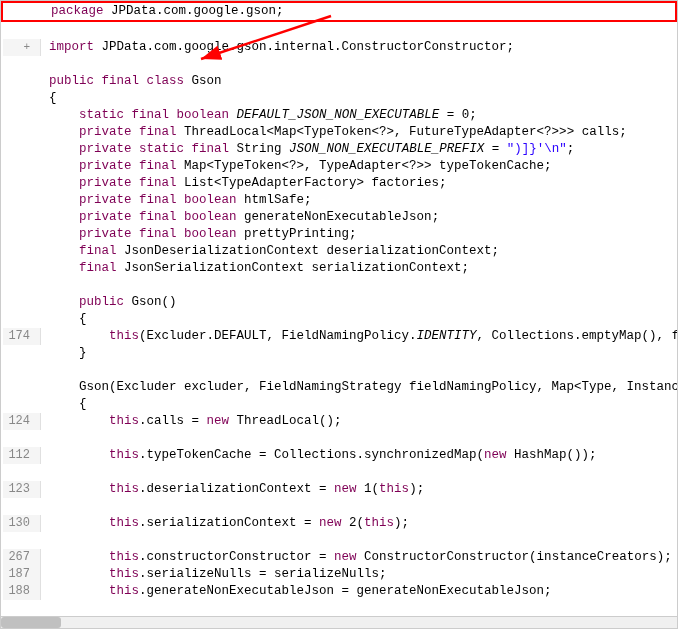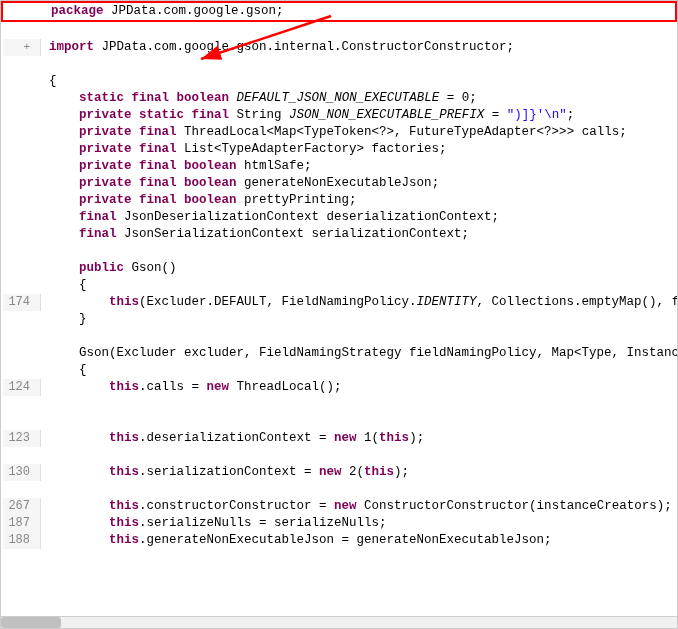--- a/index.html
+++ b/index.html
@@ -41,21 +41,21 @@
       font-size: 12px;
       user-select: none;
       background: #f5f5f5;
       border-right: 1px solid #e0e0e0;
     }
     .line-content {
       padding-left: 8px;
       white-space: pre;
       flex: 1;
     }
-    .keyword { color: #7f0055; font-weight: bold; }
+    .keyword { color: #7f0055; font-weight: normal; }
     .string { color: #2a00ff; }
     .italic { font-style: italic; margin-top: 8px; }
     .package-line {
       background: #ffffff;
       border: 2px solid red;
       display: flex;
       align-items: center;
     }
     .package-line .line-content { color: #000000; }
     .gutter-plus {
@@ -117,41 +117,49 @@
         <span class="gutter-plus">+</span>
       </span>
       <span class="line-content"><span class="keyword">import</span> JPData.com.google.gson.internal.ConstructorConstructor;</span>
     </div>
 
     <div class="line">
       <span class="line-number"></span>
       <span class="line-content"> </span>
     </div>
 
+    <div class="line">
+      <span class="line-number"></span>
+      <span class="line-content"><span class="keyword">public</span> <span class="keyword">final</span> <span class="keyword">class</span> Gson</span>
+    </div>
 
     <div class="line">
       <span class="line-number"></span>
       <span class="line-content">{</span>
     </div>
 
     <div class="line">
       <span class="line-number"></span>
       <span class="line-content">    <span class="keyword">static</span> <span class="keyword">final</span> <span class="keyword">boolean</span> <span class="italic">DEFAULT_JSON_NON_EXECUTABLE</span> = 0;</span>
     </div>
 
     <div class="line">
       <span class="line-number"></span>
+      <span class="line-content">    <span class="keyword">private</span> <span class="keyword">final</span> ThreadLocal&lt;Map&lt;TypeToken&lt;?&gt;, FutureTypeAdapter&lt;?&gt;&gt;&gt; calls;</span>
+    </div>
+
+    <div class="line">
+      <span class="line-number"></span>
       <span class="line-content">    <span class="keyword">private</span> <span class="keyword">static</span> <span class="keyword">final</span> String <span class="italic">JSON_NON_EXECUTABLE_PREFIX</span> = <span class="string">")]}'</span><span class="string">\n"</span>;</span>
     </div>
 
     <div class="line">
       <span class="line-number"></span>
-      <span class="line-content">    <span class="keyword">private</span> <span class="keyword">final</span> ThreadLocal&lt;Map&lt;TypeToken&lt;?&gt;, FutureTypeAdapter&lt;?&gt;&gt;&gt; calls;</span>
-    </div>
-
+      <span class="line-content">    <span class="keyword">private</span> <span class="keyword">final</span> Map&lt;TypeToken&lt;?&gt;, TypeAdapter&lt;?&gt;&gt; typeTokenCache;</span>
+    </div>
 
     <div class="line">
       <span class="line-number"></span>
       <span class="line-content">    <span class="keyword">private</span> <span class="keyword">final</span> List&lt;TypeAdapterFactory&gt; factories;</span>
     </div>
 
 
 
     <div class="line">
       <span class="line-number"></span>
@@ -221,20 +229,24 @@
     <div class="line">
       <span class="line-number">124</span>
       <span class="line-content">        <span class="keyword">this</span>.calls = <span class="keyword">new</span> ThreadLocal();</span>
     </div>
 
     <div class="line">
       <span class="line-number"></span>
       <span class="line-content"> </span>
     </div>
 
+    <div class="line">
+      <span class="line-number">112</span>
+      <span class="line-content">        <span class="keyword">this</span>.typeTokenCache = Collections.synchronizedMap(<span class="keyword">new</span> HashMap());</span>
+    </div>
 
     <div class="line">
       <span class="line-number"></span>
       <span class="line-content"> </span>
     </div>
 
     <div class="line">
       <span class="line-number">123</span>
       <span class="line-content">        <span class="keyword">this</span>.deserializationContext = <span class="keyword">new</span> 1(<span class="keyword">this</span>);</span>
     </div>

